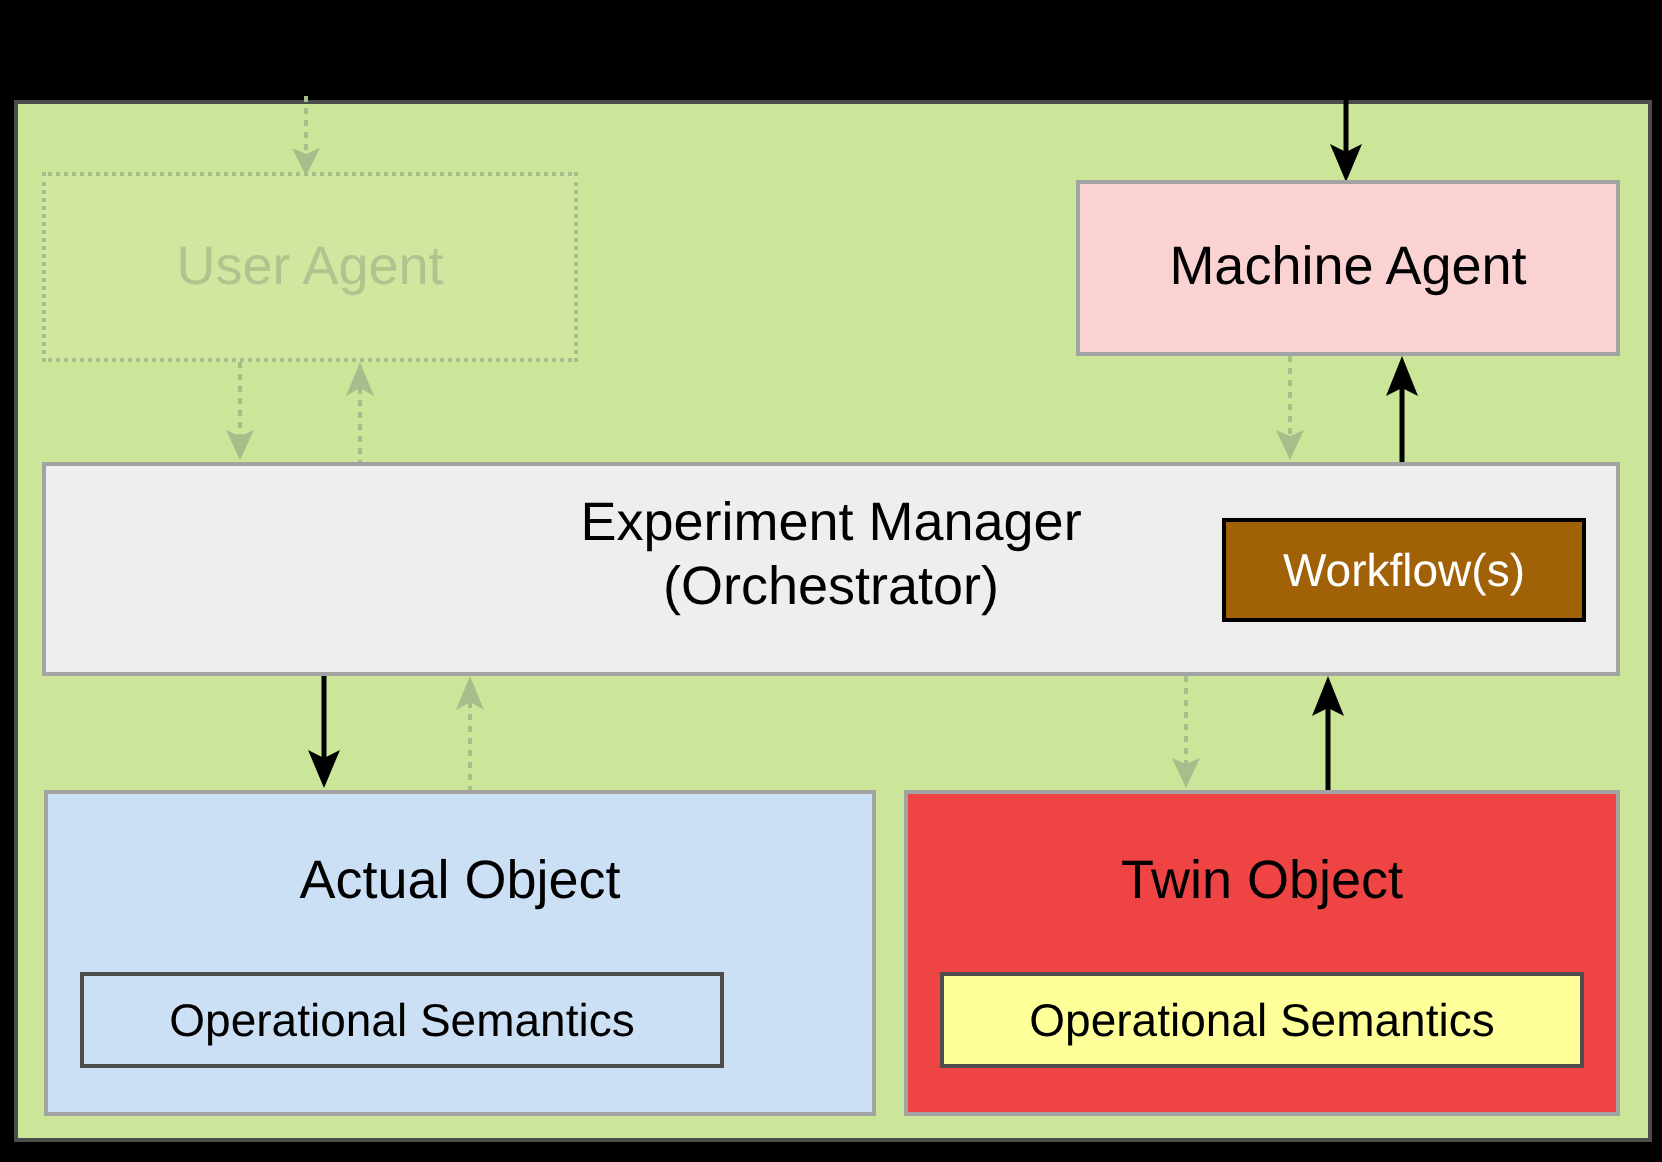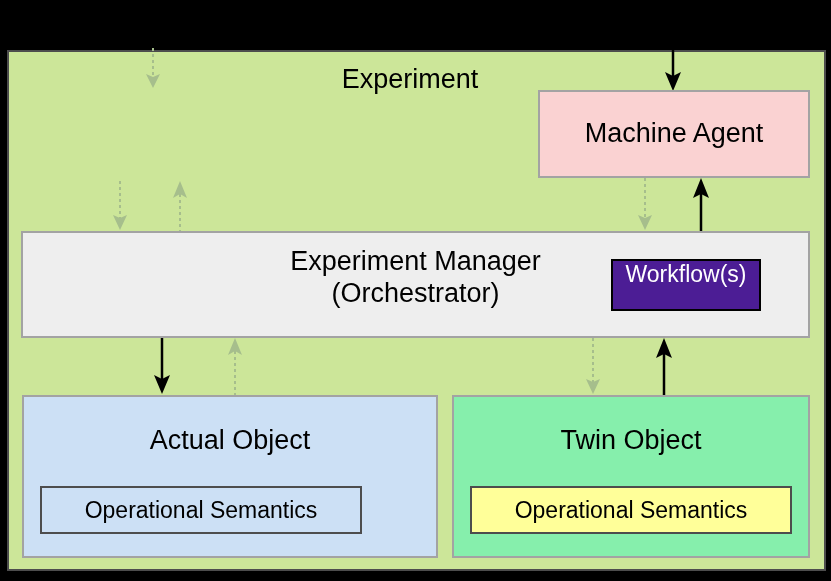--- a/index.html
+++ b/index.html
@@ -94,26 +94,27 @@
     position: absolute;
     left: 0;
     right: 0;
     top: 13px;
   }
 
   .workflow-box {
     position: absolute;
     left: 611px;
     top: 259px;
-    width: 150px;
+    width: 182px;
     height: 52px;
-    background: #4c1d95;
+    background: #a16207;
     border: 2px solid #000000;
     box-sizing: border-box;
     display: flex;
+    align-items: center;
     justify-content: center;
     color: #FFFFFF;
     font-size: 23px;
   }
 
   
   .actual-object {
     left: 22px;
     top: 395px;
     width: 416px;
@@ -121,21 +122,21 @@
     background: #CCE0F5;
   }
   .actual-object .node-title { margin-top: 28px; }
 
   
   .twin-object {
     left: 452px;
     top: 395px;
     width: 358px;
     height: 163px;
-    background: #86efac;
+    background: #ef4444;
   }
   .twin-object .node-title { margin-top: 28px; }
 
   
   .op-semantics {
     position: absolute;
     left: 16px;
     top: 89px;
     width: 322px;
     height: 48px;
@@ -156,21 +157,20 @@
   }
   .conn svg { display: block; overflow: visible; }
 </style>
 </head>
 <body>
 
 <div id="canvas">
 
   <div class="experiment-box"></div>
 
-  <div class="experiment-title">Experiment</div>
 
   <div class="conn" style="left:138px; top:48px;">
     <svg width="30" height="44">
       <line x1="15" y1="0" x2="15" y2="30" stroke="#A6BE8C" stroke-width="2" stroke-dasharray="3 3"></line>
       <path d="M15,40 L8,26 L15,29 L22,26 Z" fill="#A6BE8C"></path>
     </svg>
   </div>
 
   <div class="conn" style="left:658px; top:8px;">
     <svg width="30" height="86">
@@ -228,20 +228,23 @@
     </svg>
   </div>
 
   <div class="conn" style="left:649px; top:336px;">
     <svg width="30" height="61">
       <line x1="15" y1="17" x2="15" y2="60" stroke="#000000" stroke-width="2.5"></line>
       <path d="M15,2 L7,22 L15,18 L23,22 Z" fill="#000000"></path>
     </svg>
   </div>
 
+  <div class="node user-agent">
+    <div class="node-title">User Agent</div>
+  </div>
 
   <div class="node machine-agent">
     <div class="node-title">Machine Agent</div>
   </div>
 
   <div class="node experiment-manager">
     <div class="node-title">Experiment Manager
 (Orchestrator)</div>
   </div>
 

